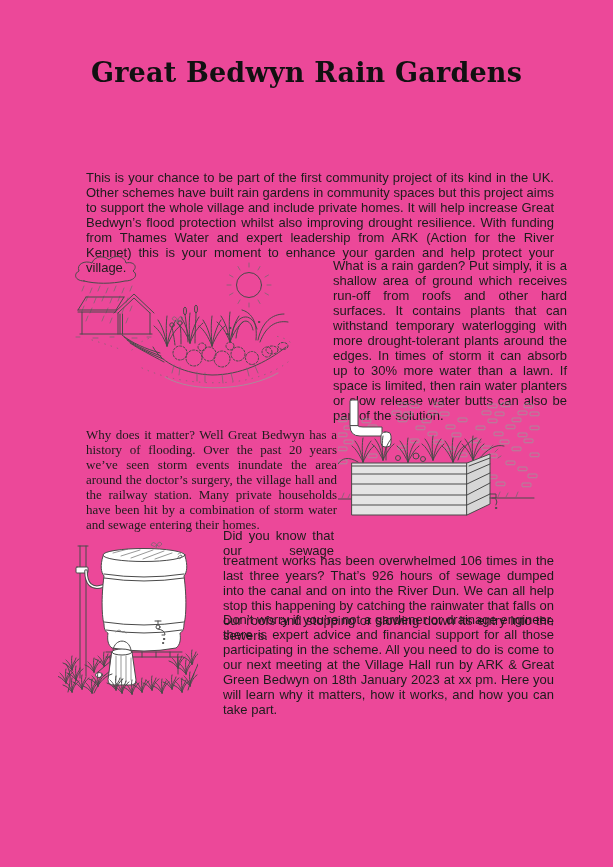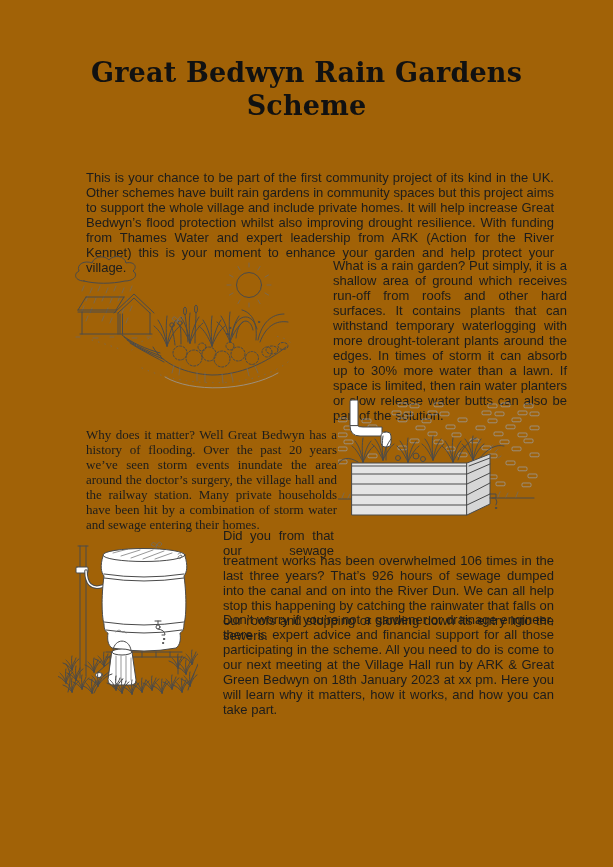--- a/index.html
+++ b/index.html
@@ -1,17 +1,17 @@
 <!DOCTYPE html>
 <html><head>
 <meta charset="utf-8">
 <style>
   html,body{margin:0;padding:0;background:#ffffff;}
   .page{
-    position:relative;width:613px;height:867px;background:#a16207;
+    position:relative;width:613px;height:867px;background:#ec4899;
     font-family:"Liberation Sans","DejaVu Sans",sans-serif;color:#1c1c1c;
     overflow:hidden;
   }
   .title{
     position:absolute;top:56px;left:0;right:0;margin:0;
     text-align:center;
     font-family:"DejaVu Serif","Liberation Serif",serif;
     font-weight:700;font-size:27px;line-height:33px;color:#111;
     letter-spacing:0.2px;
   }
@@ -36,21 +36,20 @@
   svg .fill-w{fill:#ffffff;}
   svg .scribble{stroke-dasharray:2 1.6;}
 </style>
 </head>
 <body>
 
 <div class="page">
 
   <h1 class="title">
     <span>Great Bedwyn Rain Gardens</span>
-    <span>Scheme</span>
   </h1>
 
   <p class="para para-intro">This is your chance to be part of the first community project of its kind in the UK. Other schemes have built rain gardens in community spaces but this project aims to support the whole village and include private homes.  It will help increase Great Bedwyn’s flood protection whilst also improving drought resilience.   With funding from Thames Water and expert leadership from ARK (Action for the River Kennet) this is your moment to enhance your garden and help protect your village.</p>
 
   <svg class="illo illo-garden" width="230" height="148" viewBox="0 0 230 148" role="img" aria-label="house with rain cloud, sun and run-off flowing into a planted rain garden">
     <defs>
       <g id="reed">
         <path d="M0,0 C-2,-12 -5,-20 -9,-26 M0,0 C-1,-14 -1,-22 0,-30 M0,0 C2,-12 5,-20 9,-26 M0,0 C4,-10 8,-16 13,-20 M0,0 C-4,-10 -8,-16 -13,-20"></path>
       </g>
     </defs>
@@ -285,18 +284,18 @@
         <path d="M10,152 C14,138 12,130 8,124 M130,150 C134,136 138,130 140,124 M36,153 C42,140 48,136 54,134"></path>
       </g>
       <path class="ink-thin" d="M99,5 q-4,-5 -6,0 q4,3 6,0 q2,-5 5,-1 q-3,4 -5,1 l-1,3"></path>
       <g class="ink-thin">
         <ellipse cx="122" cy="17" rx="2.2" ry="1.4" transform="rotate(-30 122 17)"></ellipse>
         <path d="M120,14 q2,-2 3,0"></path>
       </g>
     </g>
   </svg>
 
-  <p class="para para-dyk-intro">Did you from that our sewage</p>
+  <p class="para para-dyk-intro">Did you know that our sewage</p>
   <p class="para para-dyk-body">treatment works has been overwhelmed 106 times in the last three years?  That’s 926 hours of sewage dumped into the canal and on into the River Dun.  We can all help stop this happening by catching the rainwater that falls on our roofs and stopping or slowing down its entry into the sewers.</p>
 
   <p class="para para-dontworry">Don’t worry if you’re not a gardener or drainage engineer, there is expert advice and financial support for all those participating in the scheme.  All you need to do is come to our next meeting at the Village Hall run by ARK &amp; Great Green Bedwyn on 18th January 2023 at xx pm.  Here you will learn why it matters, how it works, and how you can take part.</p>
 
 </div>
 
 </body></html>

